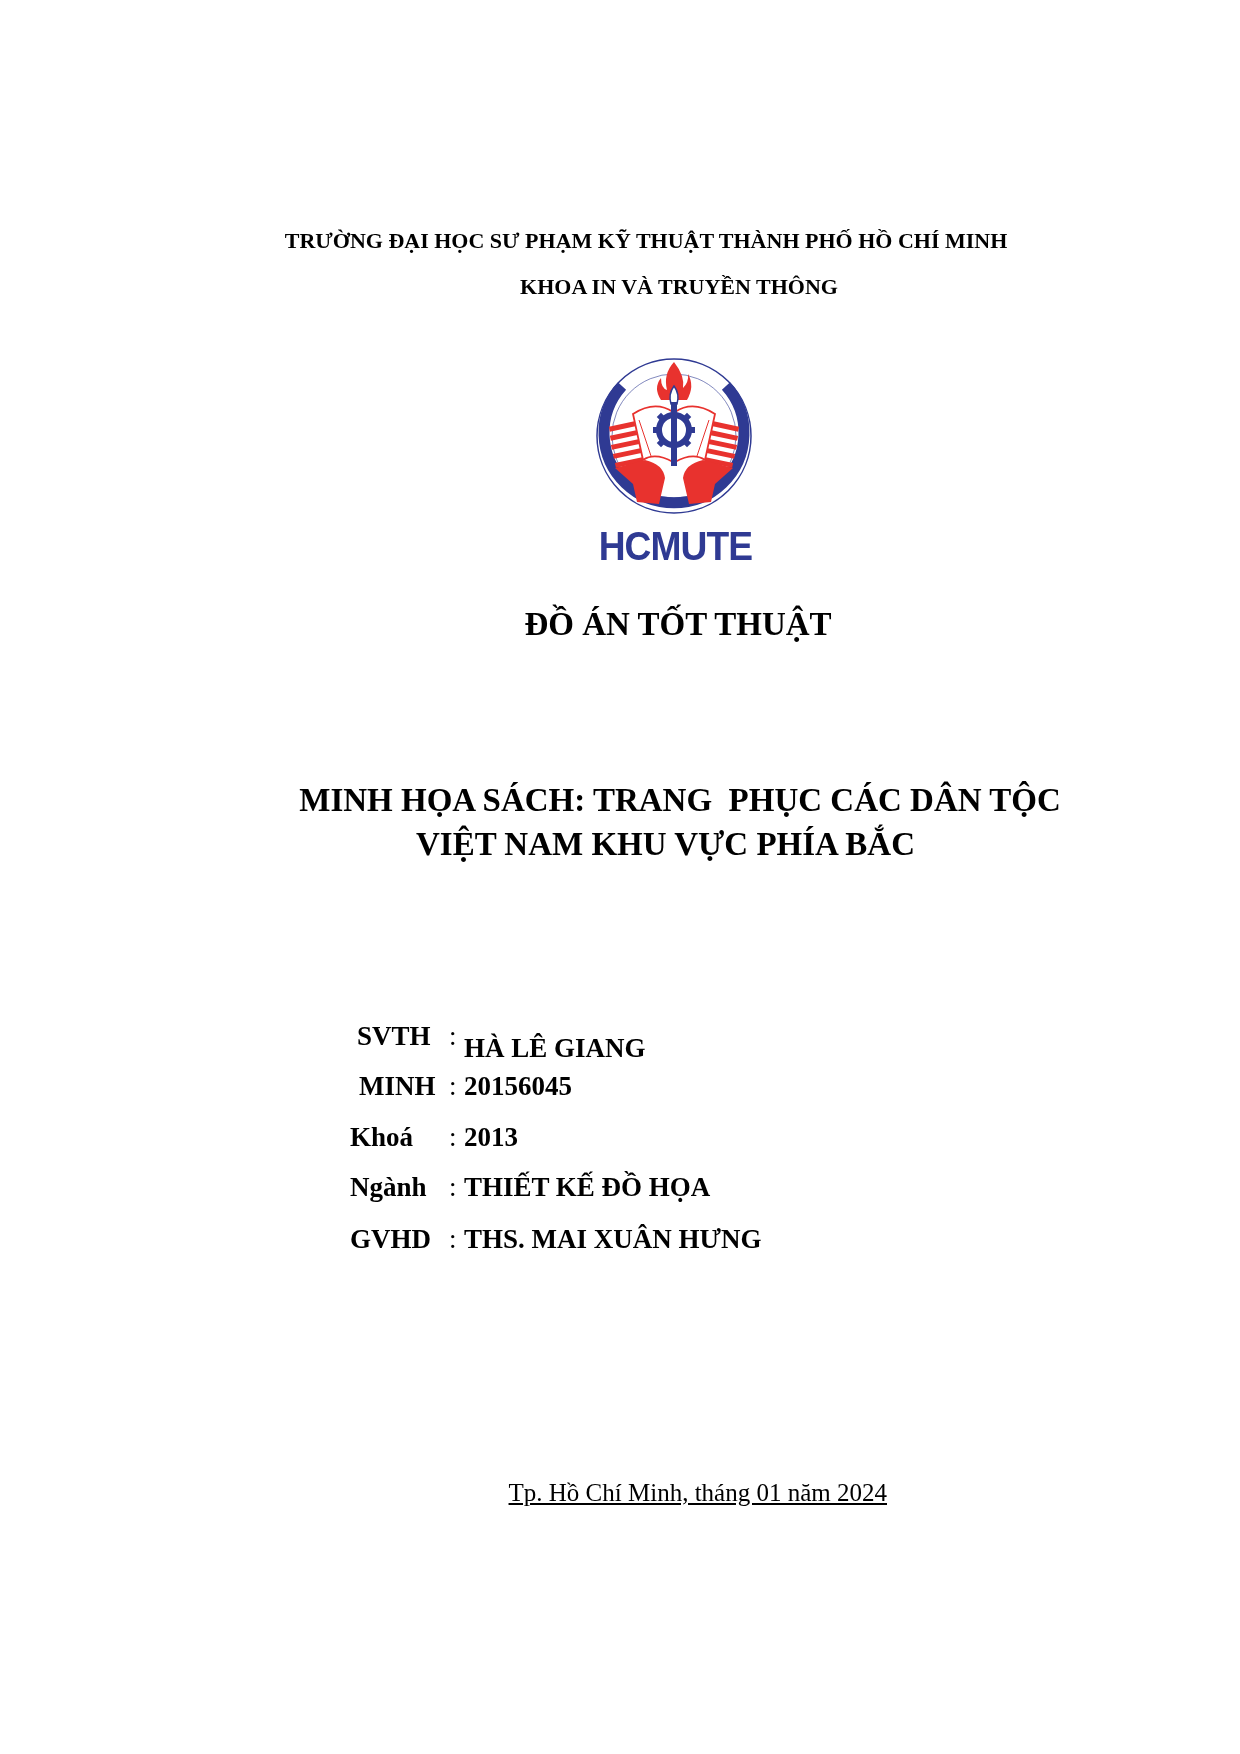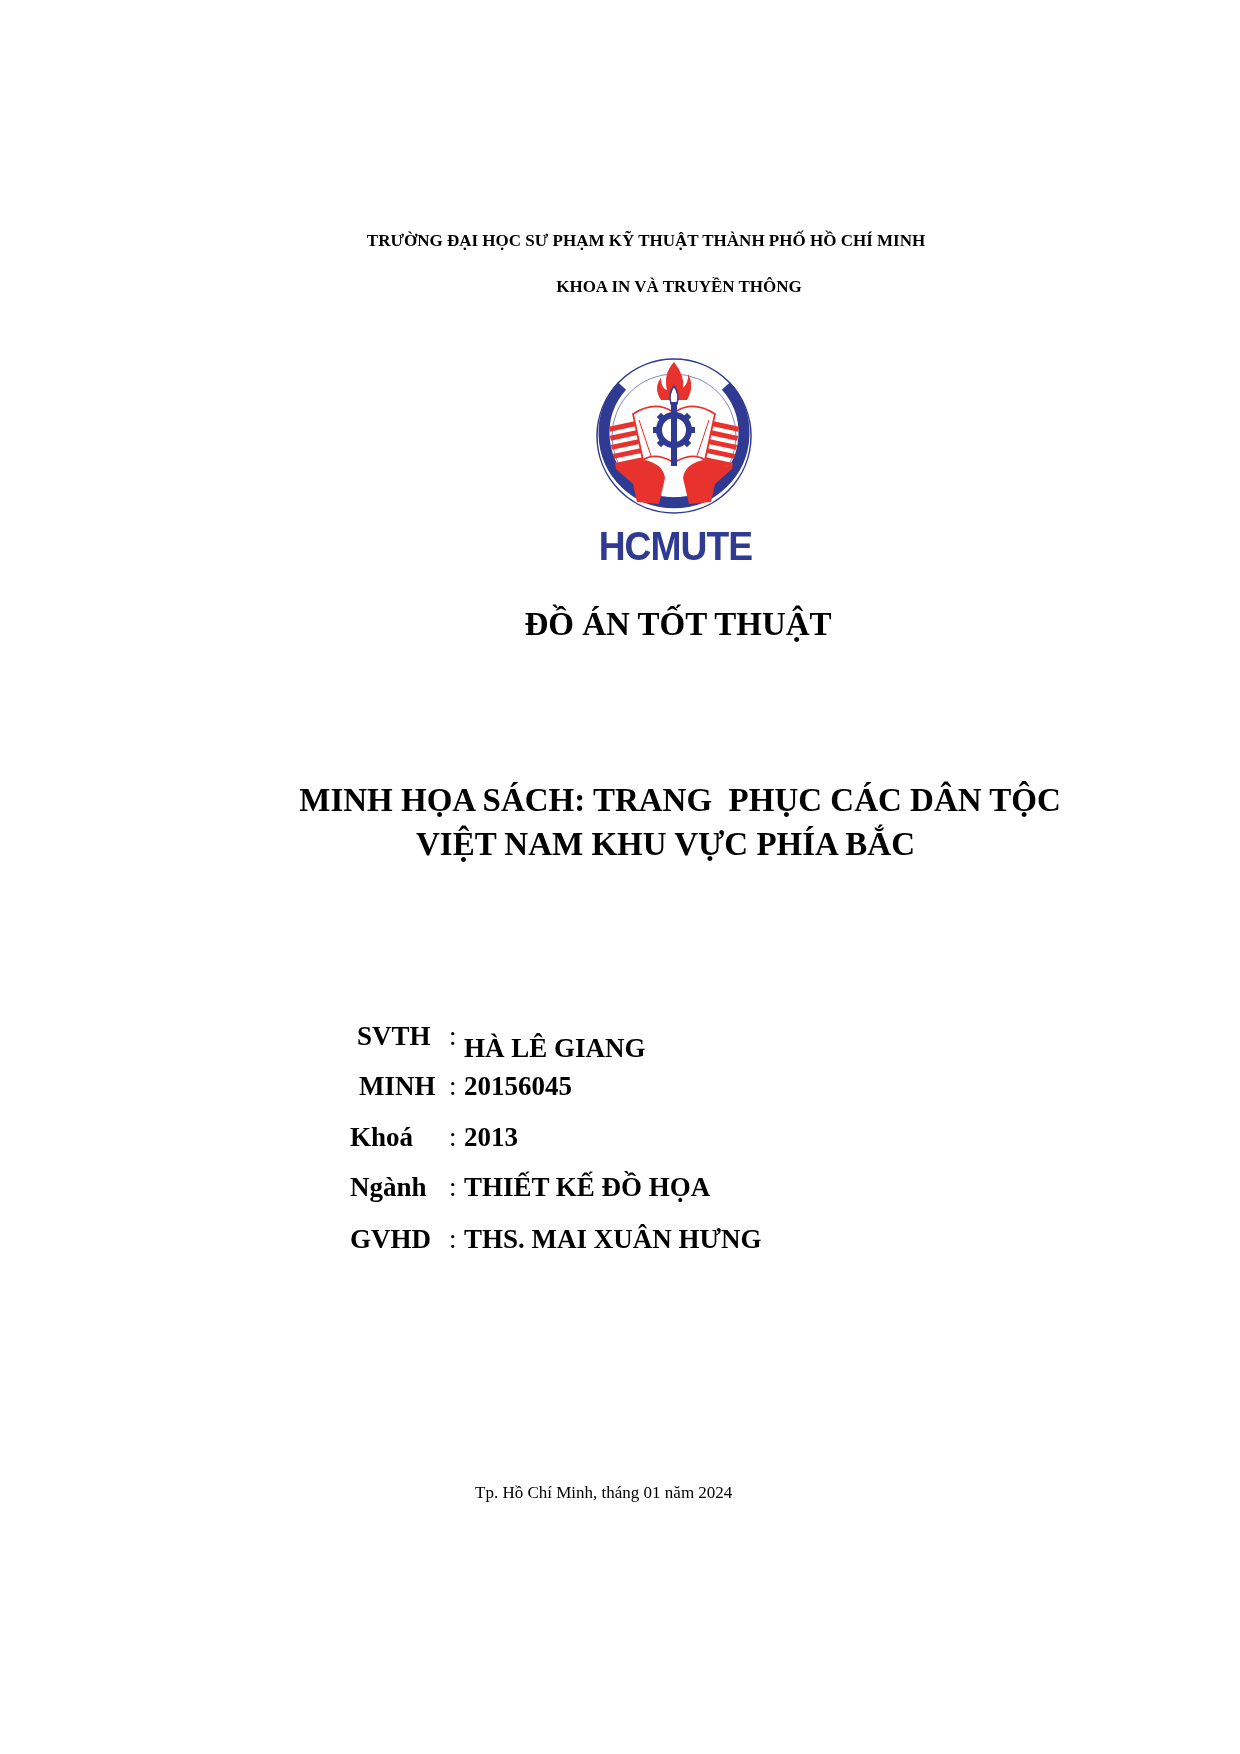--- a/index.html
+++ b/index.html
@@ -1,20 +1,20 @@
 <!DOCTYPE html>
 <html><head>
 <meta charset="utf-8">
 <style>
   html, body { margin: 0; padding: 0; background: #ffffff; }
   body { width: 1240px; height: 1754px; position: relative; overflow: hidden;
          font-family: "Liberation Serif", "DejaVu Serif", serif; color: #000; }
   .abs { position: absolute; white-space: nowrap; }
 
-  .header-line { font-weight: bold; font-size: 17px; line-height: 30px; }
+  .header-line { font-weight: bold; font-size: 22px; line-height: 30px; }
   #hdr1 { left: 237px; top: 226px; width: 818px; text-align: center; }
   #hdr2 { left: 497px; top: 272px; width: 364px; text-align: center; }
 
   #logo { left: 593px; top: 356px; width: 162px; height: 210px; }
   #logo-text { left: 593px; top: 526px; width: 162px; text-align: center;
                font-family: "Liberation Sans", "DejaVu Sans", sans-serif;
                font-weight: bold; font-size: 40px; line-height: 40px;
                color: #2f3a93; letter-spacing: -1px; transform: scaleX(0.93); transform-origin: center; }
 
   #doc-type { left: 515px; top: 604px; width: 326px; text-align: center;
@@ -23,22 +23,22 @@
   .title-line { font-weight: bold; font-size: 33px; line-height: 42px; }
   #title1 { left: 271px; top: 779px; width: 818px; text-align: center; }
   #title2 { left: 398px; top: 823px; width: 535px; text-align: center; }
 
   .info-row { position: absolute; left: 350px; height: 36px; font-size: 27px;
               line-height: 36px; font-weight: bold; white-space: nowrap; }
   .info-label { position: absolute; left: 0; top: 0; }
   .info-colon { position: absolute; left: 99px; top: 0; font-weight: normal; }
   .info-value { position: absolute; left: 114px; top: 0; }
 
-  #date-line { left: 475px; top: 1478px; width: 412px; text-align: left;
-               font-size: 17px; line-height: 30px; font-weight: normal; }
+  #date-line { left: 475px; top: 1478px; width: 412px; text-align: right;
+               font-size: 25px; line-height: 30px; font-weight: normal; text-decoration: underline; }
 </style>
 </head>
 <body>
 
 <div class="abs header-line" id="hdr1">TRƯỜNG ĐẠI HỌC SƯ PHẠM KỸ THUẬT THÀNH PHỐ HỒ CHÍ MINH</div>
 <div class="abs header-line" id="hdr2">KHOA IN VÀ TRUYỀN THÔNG</div>
 
 <div class="abs" id="logo">
   <svg width="162" height="165" viewBox="0 0 162 165">
 

